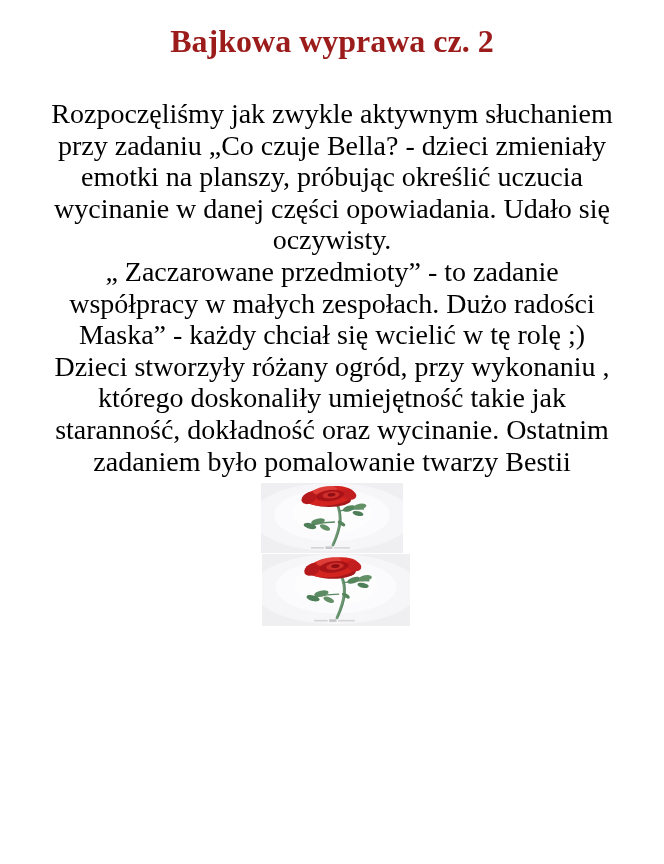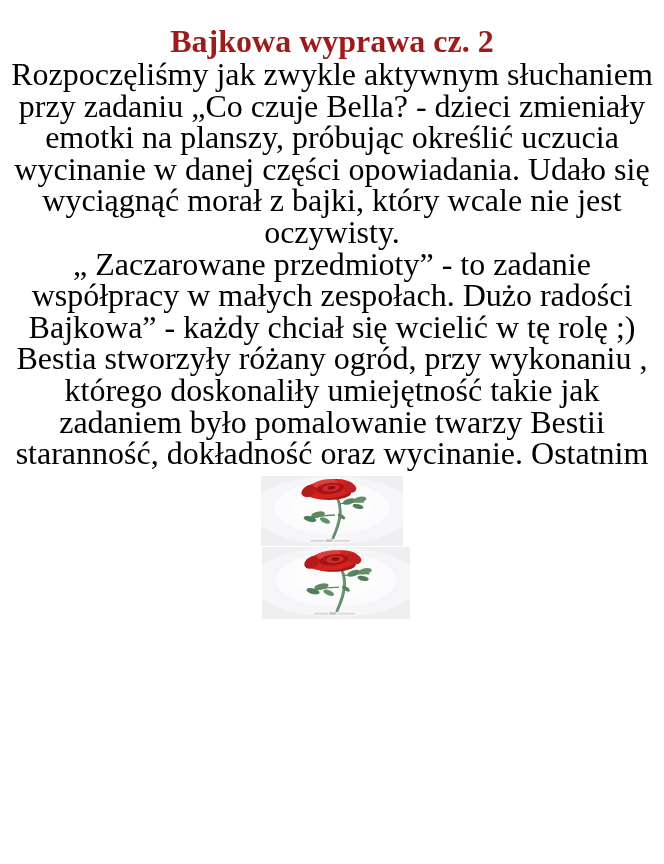--- a/index.html
+++ b/index.html
@@ -20,22 +20,23 @@
     text-align: center;
     font-weight: bold;
     font-size: 32px;
     line-height: 35px;
     color: #9c1c1c;
   }
   .title-line {
     white-space: nowrap;
   }
   .body-text {
+    margin-top: 39px;
     text-align: center;
-    font-size: 32px;
+    font-size: 28px;
     line-height: 31.6px;
     color: #000000;
   }
   .body-line {
     white-space: nowrap;
   }
   .figures {
     margin-top: 6px;
   }
   .rose-figure {
@@ -66,29 +67,28 @@
 
   <div class="doc-title">
     <div class="title-line">Bajkowa wyprawa cz. 2</div>
   </div>
 
   <div class="body-text">
     <div class="body-line">Rozpoczęliśmy jak zwykle aktywnym słuchaniem</div>
     <div class="body-line">przy zadaniu „Co czuje Bella? - dzieci zmieniały</div>
     <div class="body-line">emotki na planszy, próbując określić uczucia</div>
     <div class="body-line">wycinanie w danej części opowiadania. Udało się</div>
-    <div class="body-line">wyciągnąć morał z bajki, który wcale nie jest</div>
     <div class="body-line">oczywisty.</div>
     <div class="body-line">„ Zaczarowane przedmioty” - to zadanie</div>
     <div class="body-line">współpracy w małych zespołach. Dużo radości</div>
-    <div class="body-line">Bajkowa” - każdy chciał się wcielić w tę rolę ;)</div>
-    <div class="body-line">Bestia stworzyły różany ogród, przy wykonaniu ,</div>
+    <div class="body-line">Maska” - każdy chciał się wcielić w tę rolę ;)</div>
+    <div class="body-line">Dzieci stworzyły różany ogród, przy wykonaniu ,</div>
     <div class="body-line">którego doskonaliły umiejętność takie jak</div>
+    <div class="body-line">staranność, dokładność oraz wycinanie. Ostatnim</div>
     <div class="body-line">zadaniem było pomalowanie twarzy Bestii</div>
-    <div class="body-line">staranność, dokładność oraz wycinanie. Ostatnim</div>
   </div>
 
   <svg class="svg-defs" aria-hidden="true">
     <defs>
       <g id="rose-art">
 
         <rect x="0" y="0" width="142" height="70" fill="#efeef0"></rect>
         <ellipse cx="71" cy="34" rx="80" ry="34" fill="#f6f5f7"></ellipse>
         <ellipse cx="71" cy="32" rx="58" ry="26" fill="#fbfafc"></ellipse>
         <ellipse cx="71" cy="30" rx="40" ry="20" fill="#fdfdfe"></ellipse>

